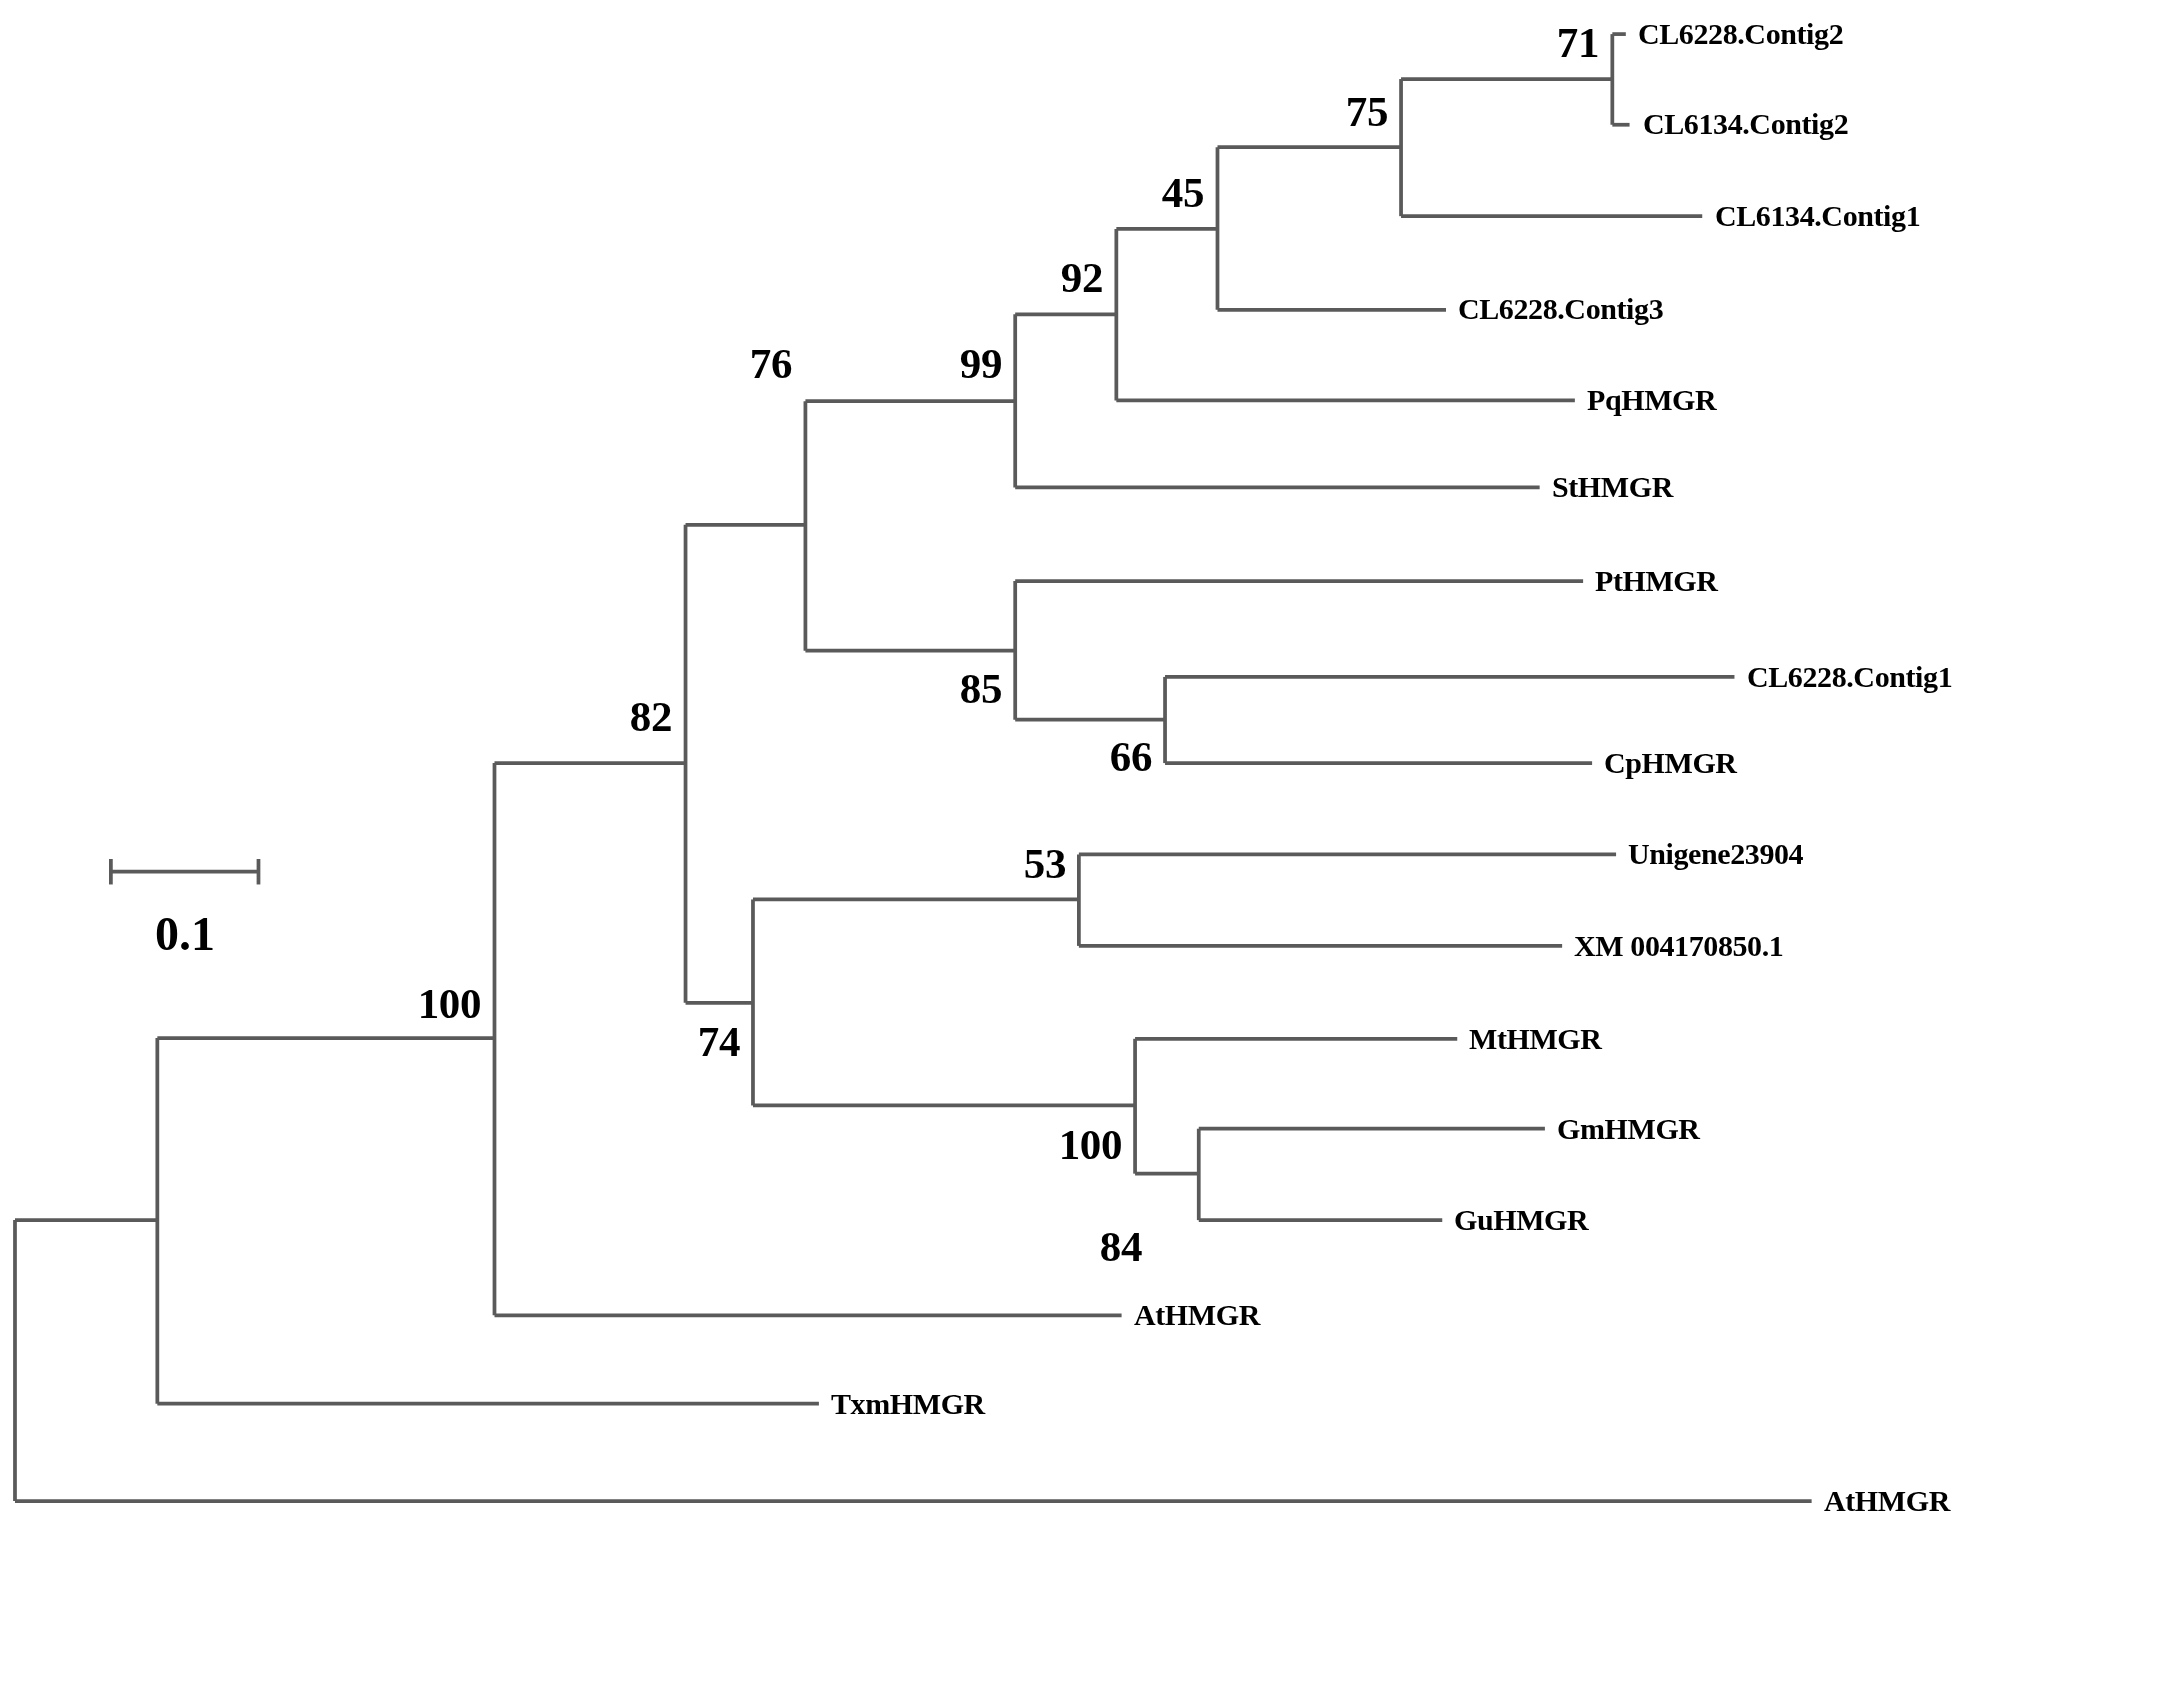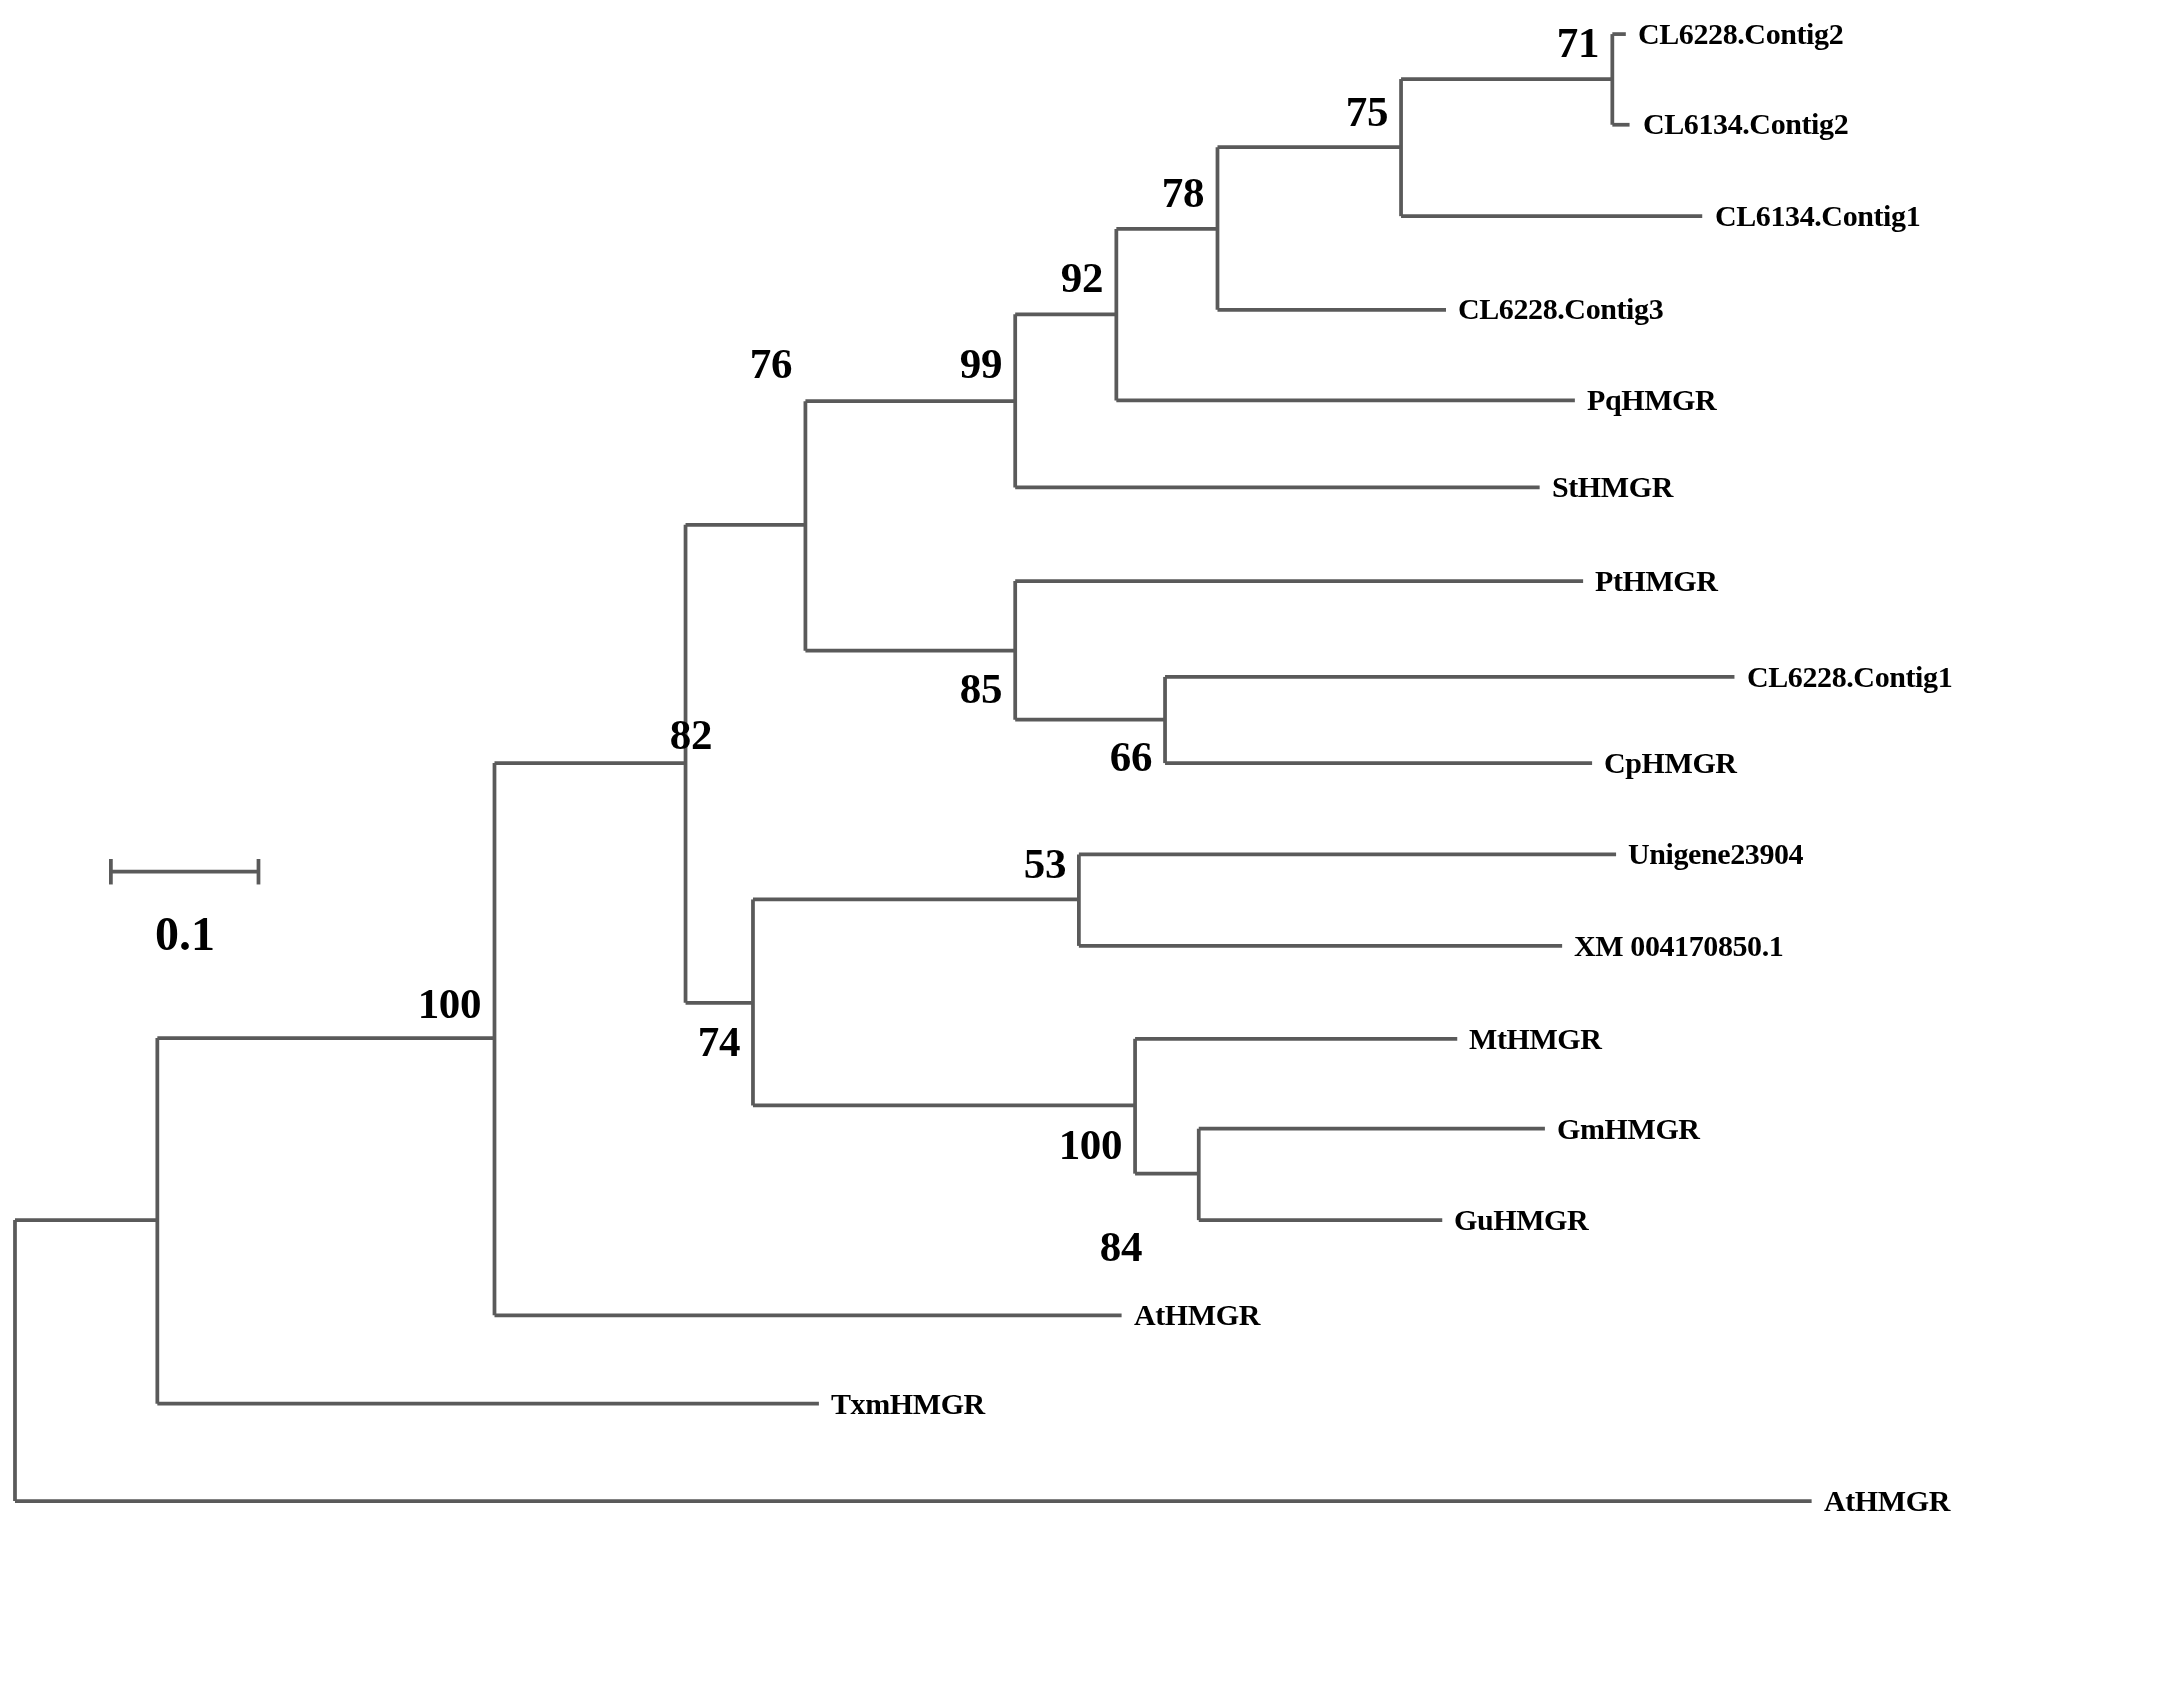--- a/index.html
+++ b/index.html
@@ -135,30 +135,30 @@
       <div class="tip-label" style="left: 1469px; top: 1039px;">MtHMGR</div>
       <div class="tip-label" style="left: 1557px; top: 1129px;">GmHMGR</div>
       <div class="tip-label" style="left: 1454px; top: 1220px;">GuHMGR</div>
       <div class="tip-label" style="left: 1134px; top: 1315px;">AtHMGR</div>
       <div class="tip-label" style="left: 831px; top: 1404px;">TxmHMGR</div>
       <div class="tip-label" style="left: 1824px; top: 1501px;">AtHMGR</div>
     </div>
   <div id="support-layer">
       <div class="support-label" style="left: 1599px; top: 64px;">71</div>
       <div class="support-label" style="left: 1388px; top: 133px;">75</div>
-      <div class="support-label" style="left: 1204px; top: 214px;">78</div>
+      <div class="support-label" style="left: 1204px; top: 214px;">45</div>
       <div class="support-label" style="left: 1103px; top: 299px;">92</div>
       <div class="support-label" style="left: 1002px; top: 385px;">99</div>
       <div class="support-label" style="left: 1002px; top: 710px;">85</div>
       <div class="support-label" style="left: 1152px; top: 778px;">66</div>
       <div class="support-label" style="left: 792px; top: 385px;">76</div>
       <div class="support-label" style="left: 1066px; top: 885px;">53</div>
       <div class="support-label" style="left: 1142px; top: 1233px; margin-top: 35px;">84</div>
       <div class="support-label" style="left: 1122px; top: 1166px;">100</div>
       <div class="support-label" style="left: 740px; top: 1063px;">74</div>
-      <div class="support-label" style="left: 672px; top: 756px; margin-left: 40px;">82</div>
+      <div class="support-label" style="left: 672px; top: 738px;">82</div>
       <div class="support-label" style="left: 481px; top: 1025px;">100</div>
     </div>
 
   <div class="scale-label" id="scale-text" style="left: 185px; top: 910px;">0.1</div>
 
 </div>
 
 
 </body></html>

